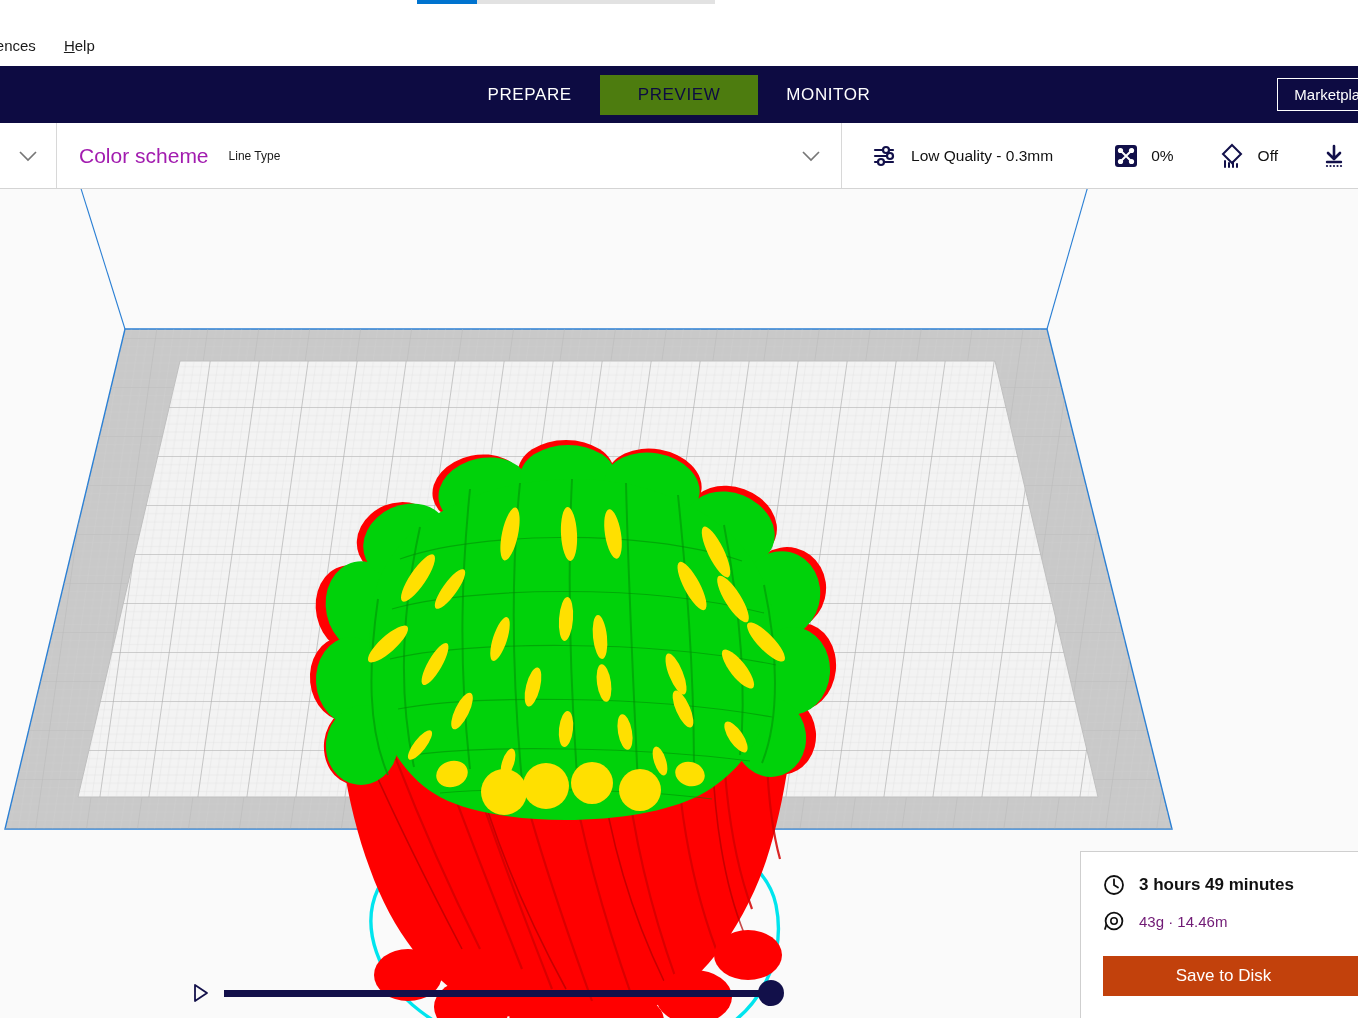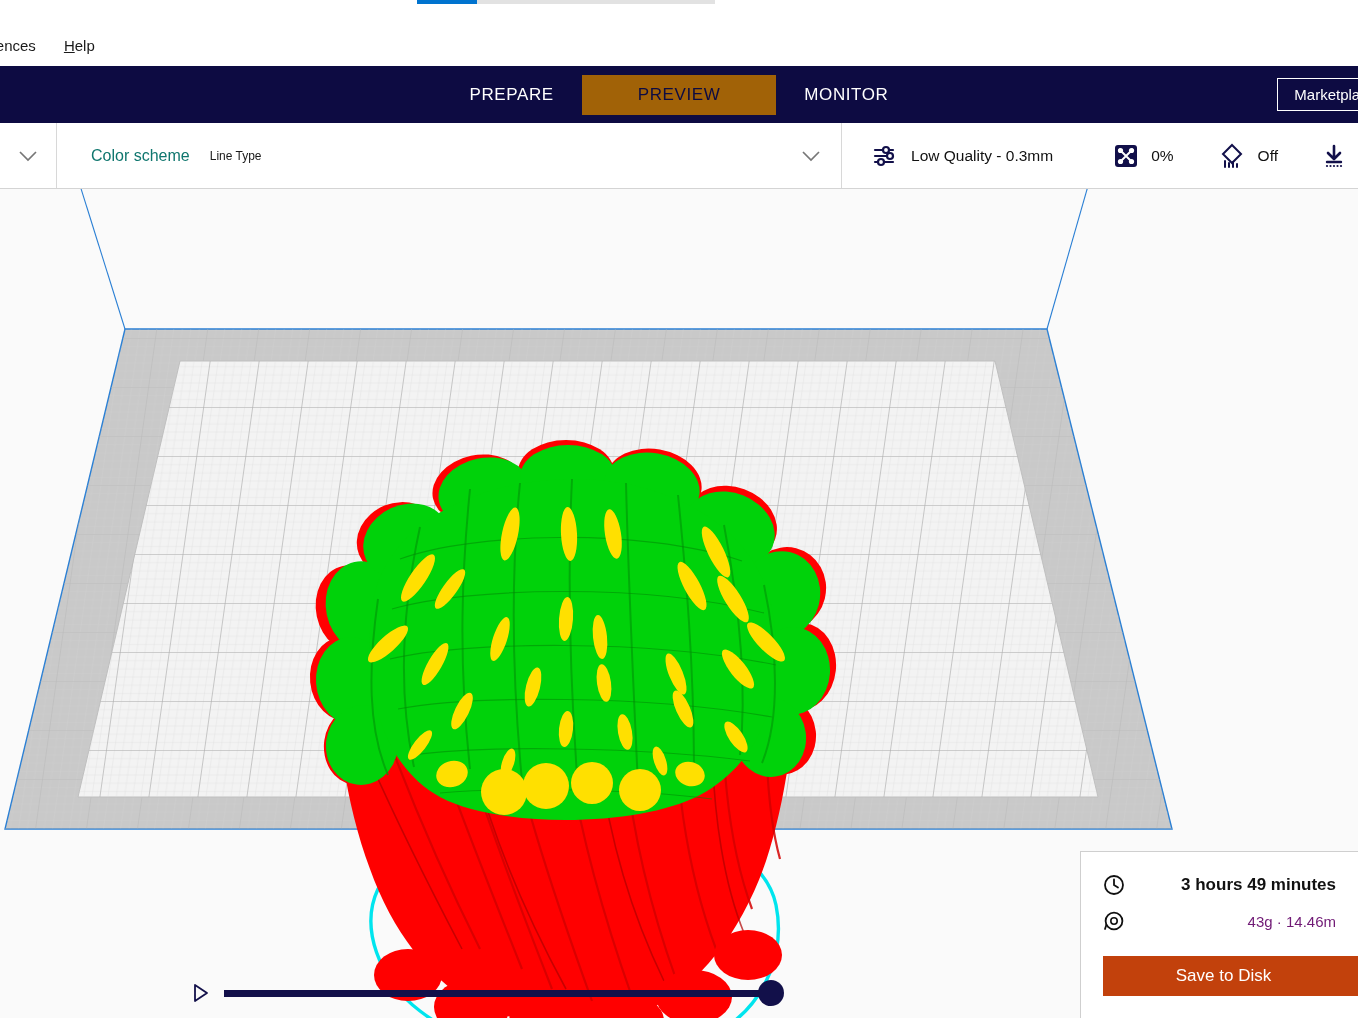--- a/index.html
+++ b/index.html
@@ -37,22 +37,22 @@
   .nav-tabs {
     position: absolute; left: 0; top: 0; width: 100%; height: 57px;
     display: flex; align-items: center; justify-content: center; gap: 0px;
   }
   .nav-tab {
     font-size: 17px; color: #ffffff; letter-spacing: .6px;
     padding: 10px 28px; cursor: pointer; white-space: nowrap;
     background: transparent; border: none; font-family: inherit;
   }
   .nav-tab.active {
-    background: #a16207; color: #0d0b42;
-    padding: 10px 56px;
+    background: #4d7c0f; color: #0d0b42;
+    padding: 10px 38px;
   }
   .marketplace-btn {
     position: absolute; right: -35px; top: 12px;
     height: 33px; padding: 0 16px;
     border: 1px solid #ffffff; background: transparent;
     color: #ffffff; font-size: 15px; font-family: inherit;
     display: flex; align-items: center; white-space: nowrap; cursor: pointer;
   }
   .nav-underline {
     position: absolute; left: 0; bottom: 0; width: 1358px; height: 7px;
@@ -67,21 +67,21 @@
   }
   .tb-left-chevron {
     width: 57px; display: flex; align-items: center; justify-content: center;
     border-right: 1px solid #d8d8d8; cursor: pointer;
   }
   .color-scheme-select {
     flex: 0 0 785px; display: flex; align-items: center;
     border: 1px solid #d8d8d8; border-left: none; border-top: none; border-bottom: none;
     padding: 0 20px 0 22px; cursor: pointer; position: relative;
   }
-  .cs-label { color: #0f766e; font-size: 16px; margin-right: 20px; margin-left: 12px; }
+  .cs-label { color: #a21caf; font-size: 21px; margin-right: 20px; }
   .cs-value { color: #1a1a1a; font-size: 12px; }
   .cs-chevron { position: absolute; right: 20px; top: 50%; transform: translateY(-50%); }
   .tb-group {
     display: flex; align-items: center; gap: 12px;
     padding: 0 16px; cursor: pointer; color: #111;
   }
   .tb-group .txt { font-size: 15.5px; color: #111; white-space: nowrap; }
   .tb-right { margin-left: auto; display: flex; }
 
   svg.icn { display: block; }
@@ -105,21 +105,21 @@
     position: absolute; right: -2px; width: 26px; height: 26px; border-radius: 50%;
     background: #12104a; cursor: grab;
   }
 
   
   .info-panel {
     position: absolute; right: 0; bottom: 0; width: 278px; height: 167px;
     background: #ffffff; border-top: 1px solid #cfcfcf; border-left: 1px solid #cfcfcf;
     padding: 22px 0 0 0;
   }
-  .info-row { display: flex; align-items: center; gap: 14px; padding: 0 22px; margin-bottom: 14px; justify-content: space-between; }
+  .info-row { display: flex; align-items: center; gap: 14px; padding: 0 22px; margin-bottom: 14px; }
   .info-row .big { font-size: 17px; font-weight: bold; color: #111; }
   .info-row .sm { font-size: 15px; color: #701a75; }
   .save-btn {
     position: absolute; left: 22px; right: 0; bottom: 22px; height: 40px;
     background: #c2410c; color: #ffffff; border: none; font-family: inherit;
     font-size: 17px; display: flex; align-items: center; justify-content: center;
     padding-right: 14px; cursor: pointer;
   }
 </style>
 </head>

